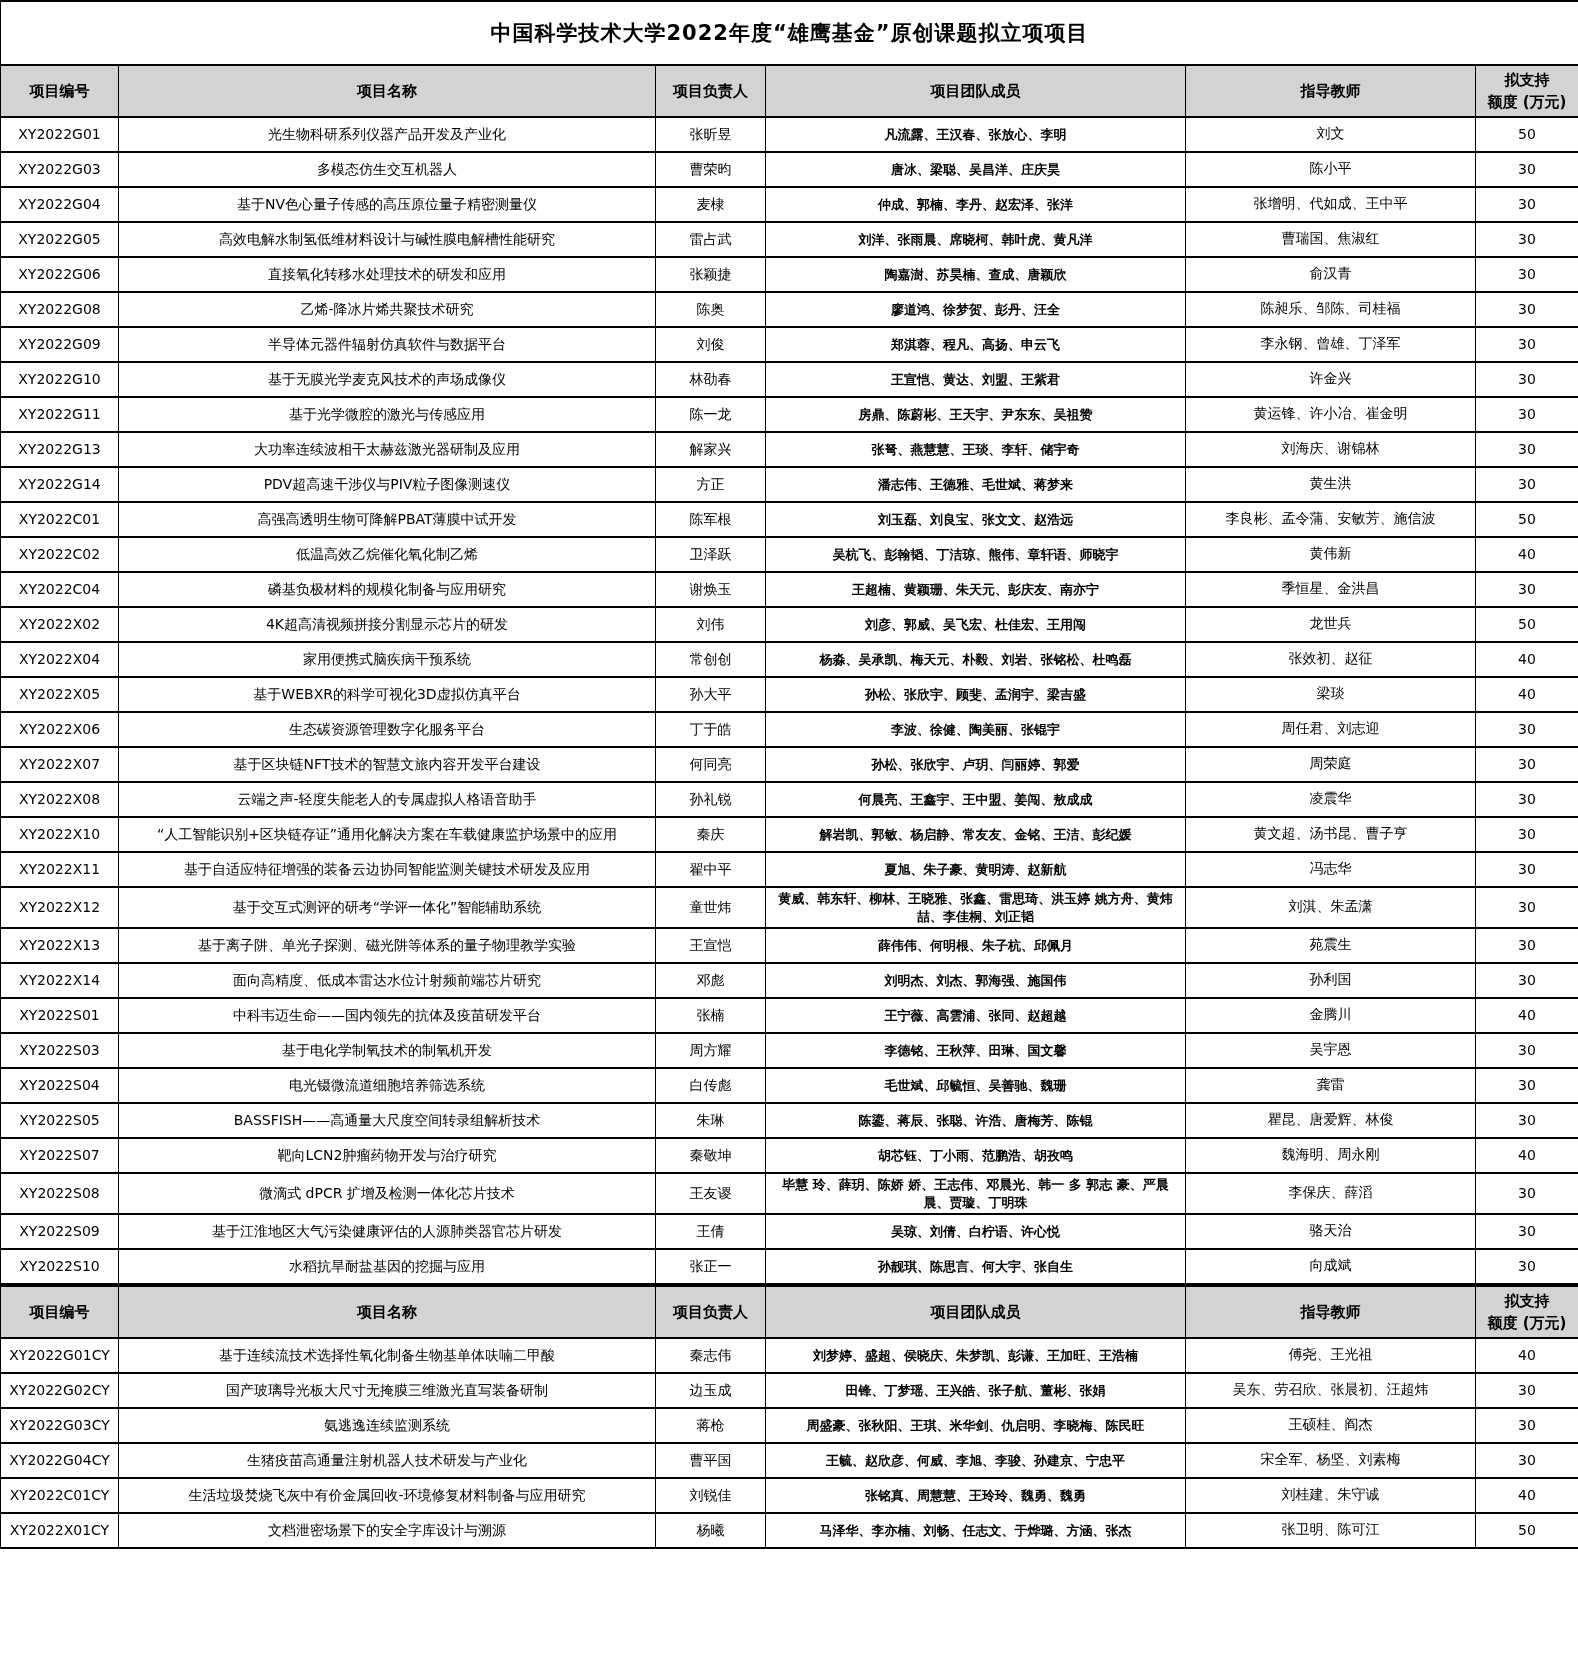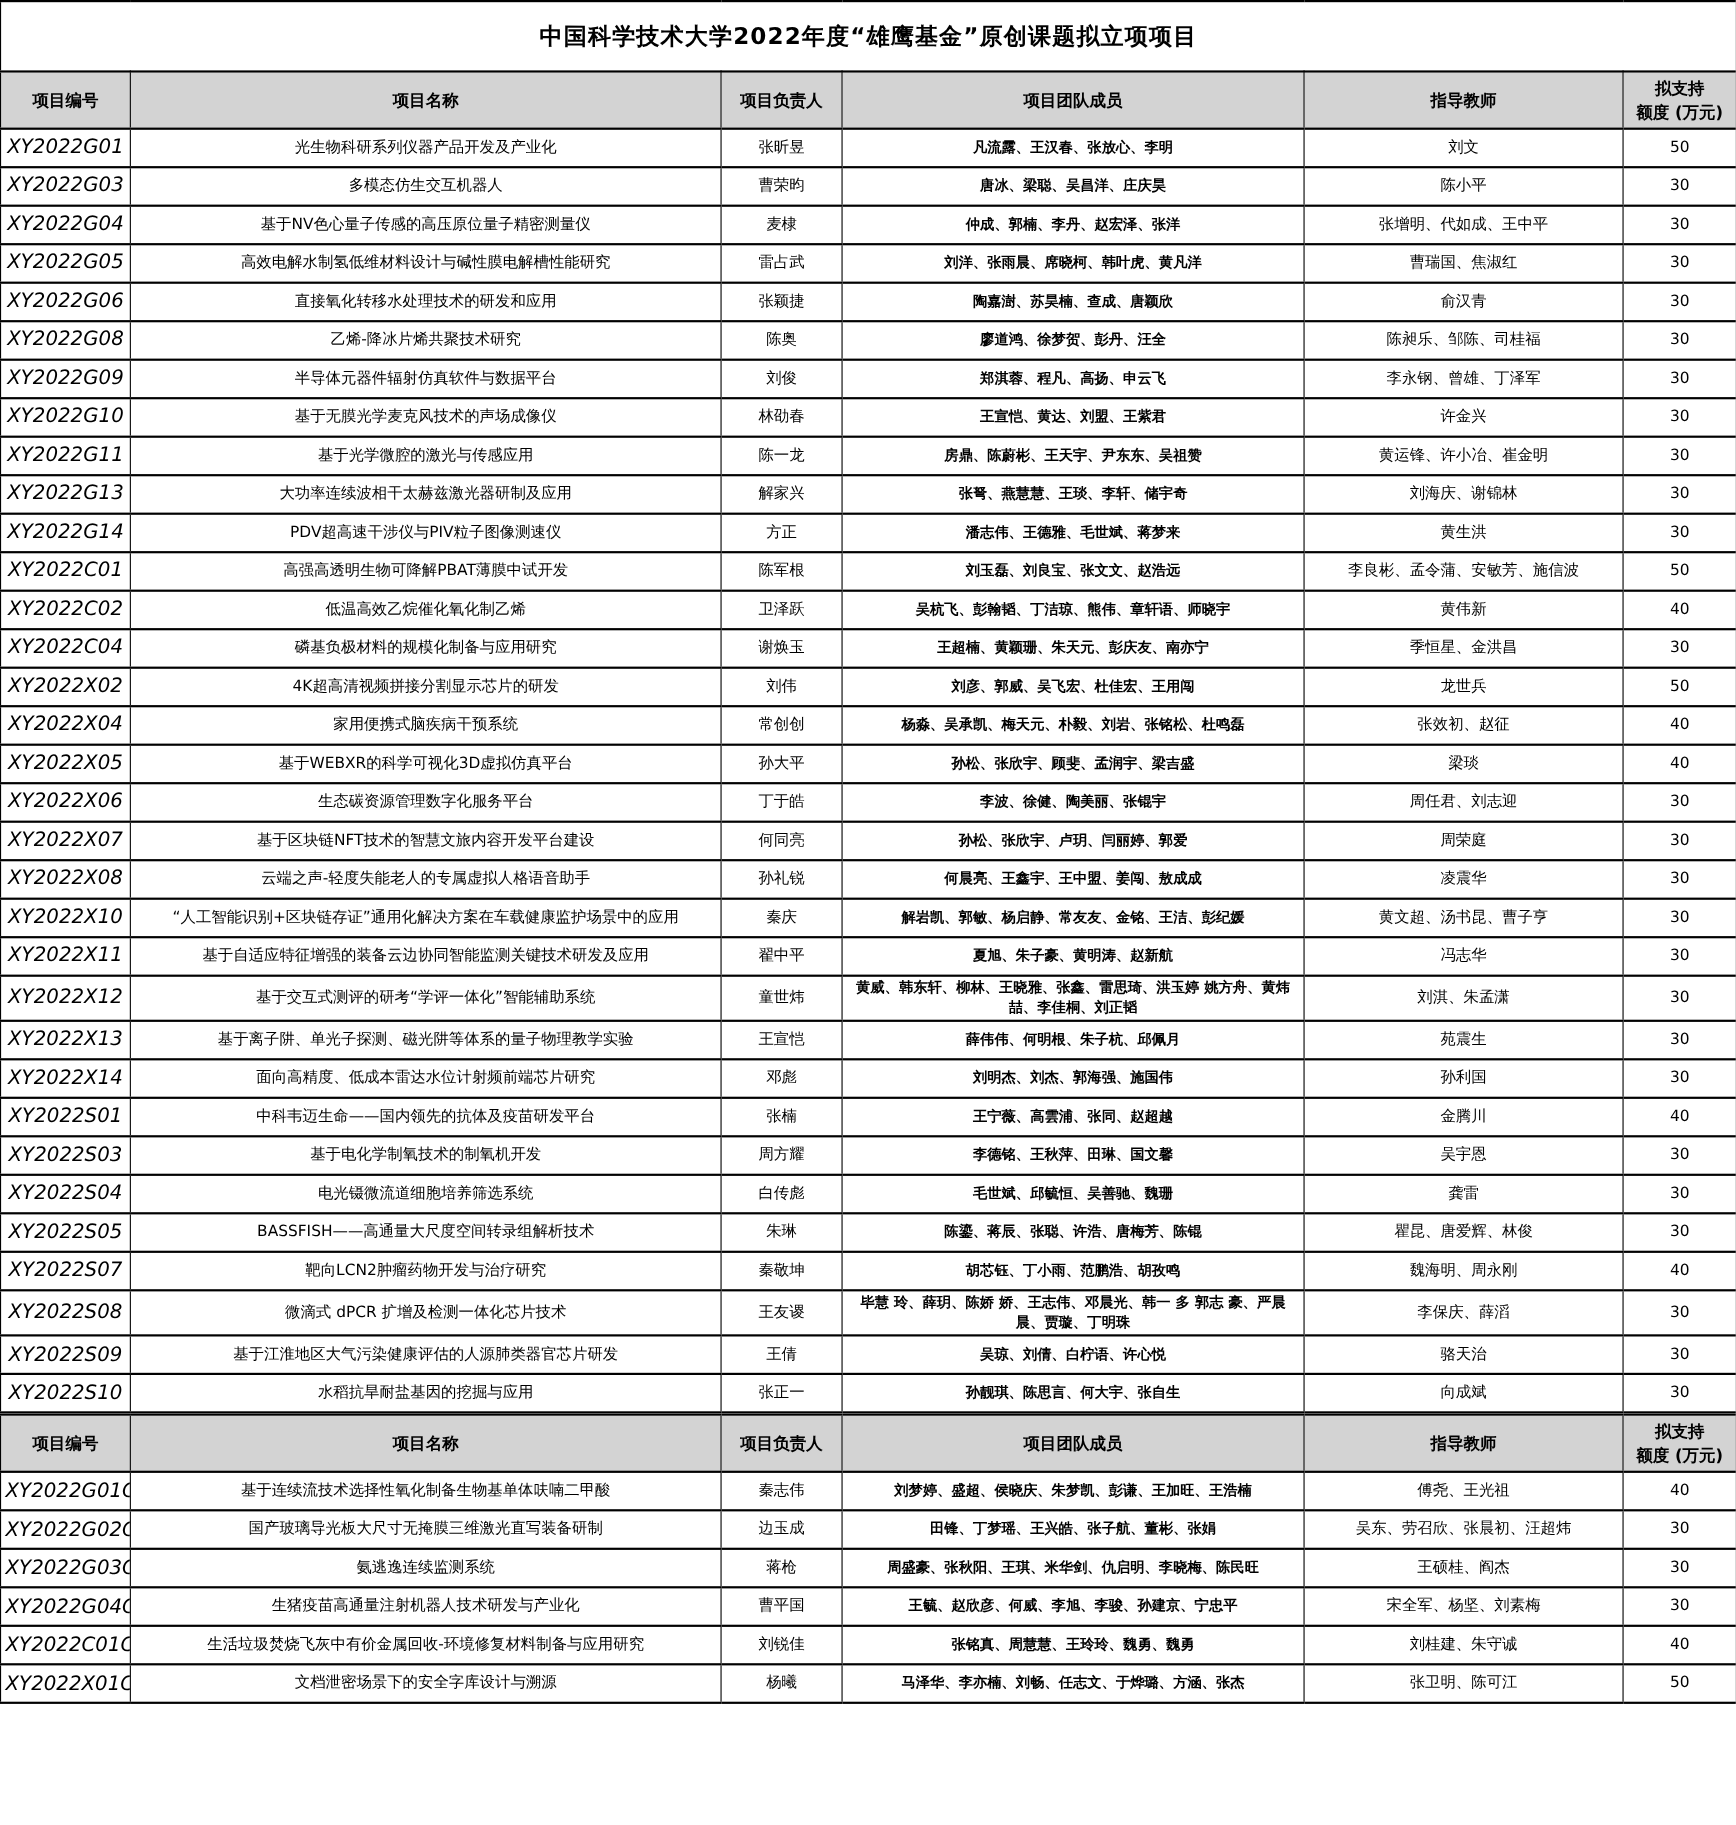--- a/index.html
+++ b/index.html
@@ -32,24 +32,24 @@
   }
   .header-row th{
     background:#d3d3d3;
     font-weight:bold;
     font-size:15px;
     height:46px;
     line-height:1.8;
   }
   .header-row th.multiline{white-space:pre-line;line-height:1.5;}
   tbody td{font-size:14px;height:29px;line-height:1.35;}
-  td.cell-project-id{font-size:18px;font-style:italic;}
+  td.cell-project-id{font-size:14px;}
   td.cell-project-name{font-size:14px;}
   td.cell-team-members{font-size:13px;font-weight:bold;}
-  td.cell-advisors{font-size:14px;}
+  td.cell-advisors{font-size:14px;font-family:Liberation Serif, serif;}
   td.cell-support-amount{font-size:14px;}
 </style>
 </head>
 <body>
 
 <div class="page">
 
   <table>
     <colgroup>
       <col class="c-id">

